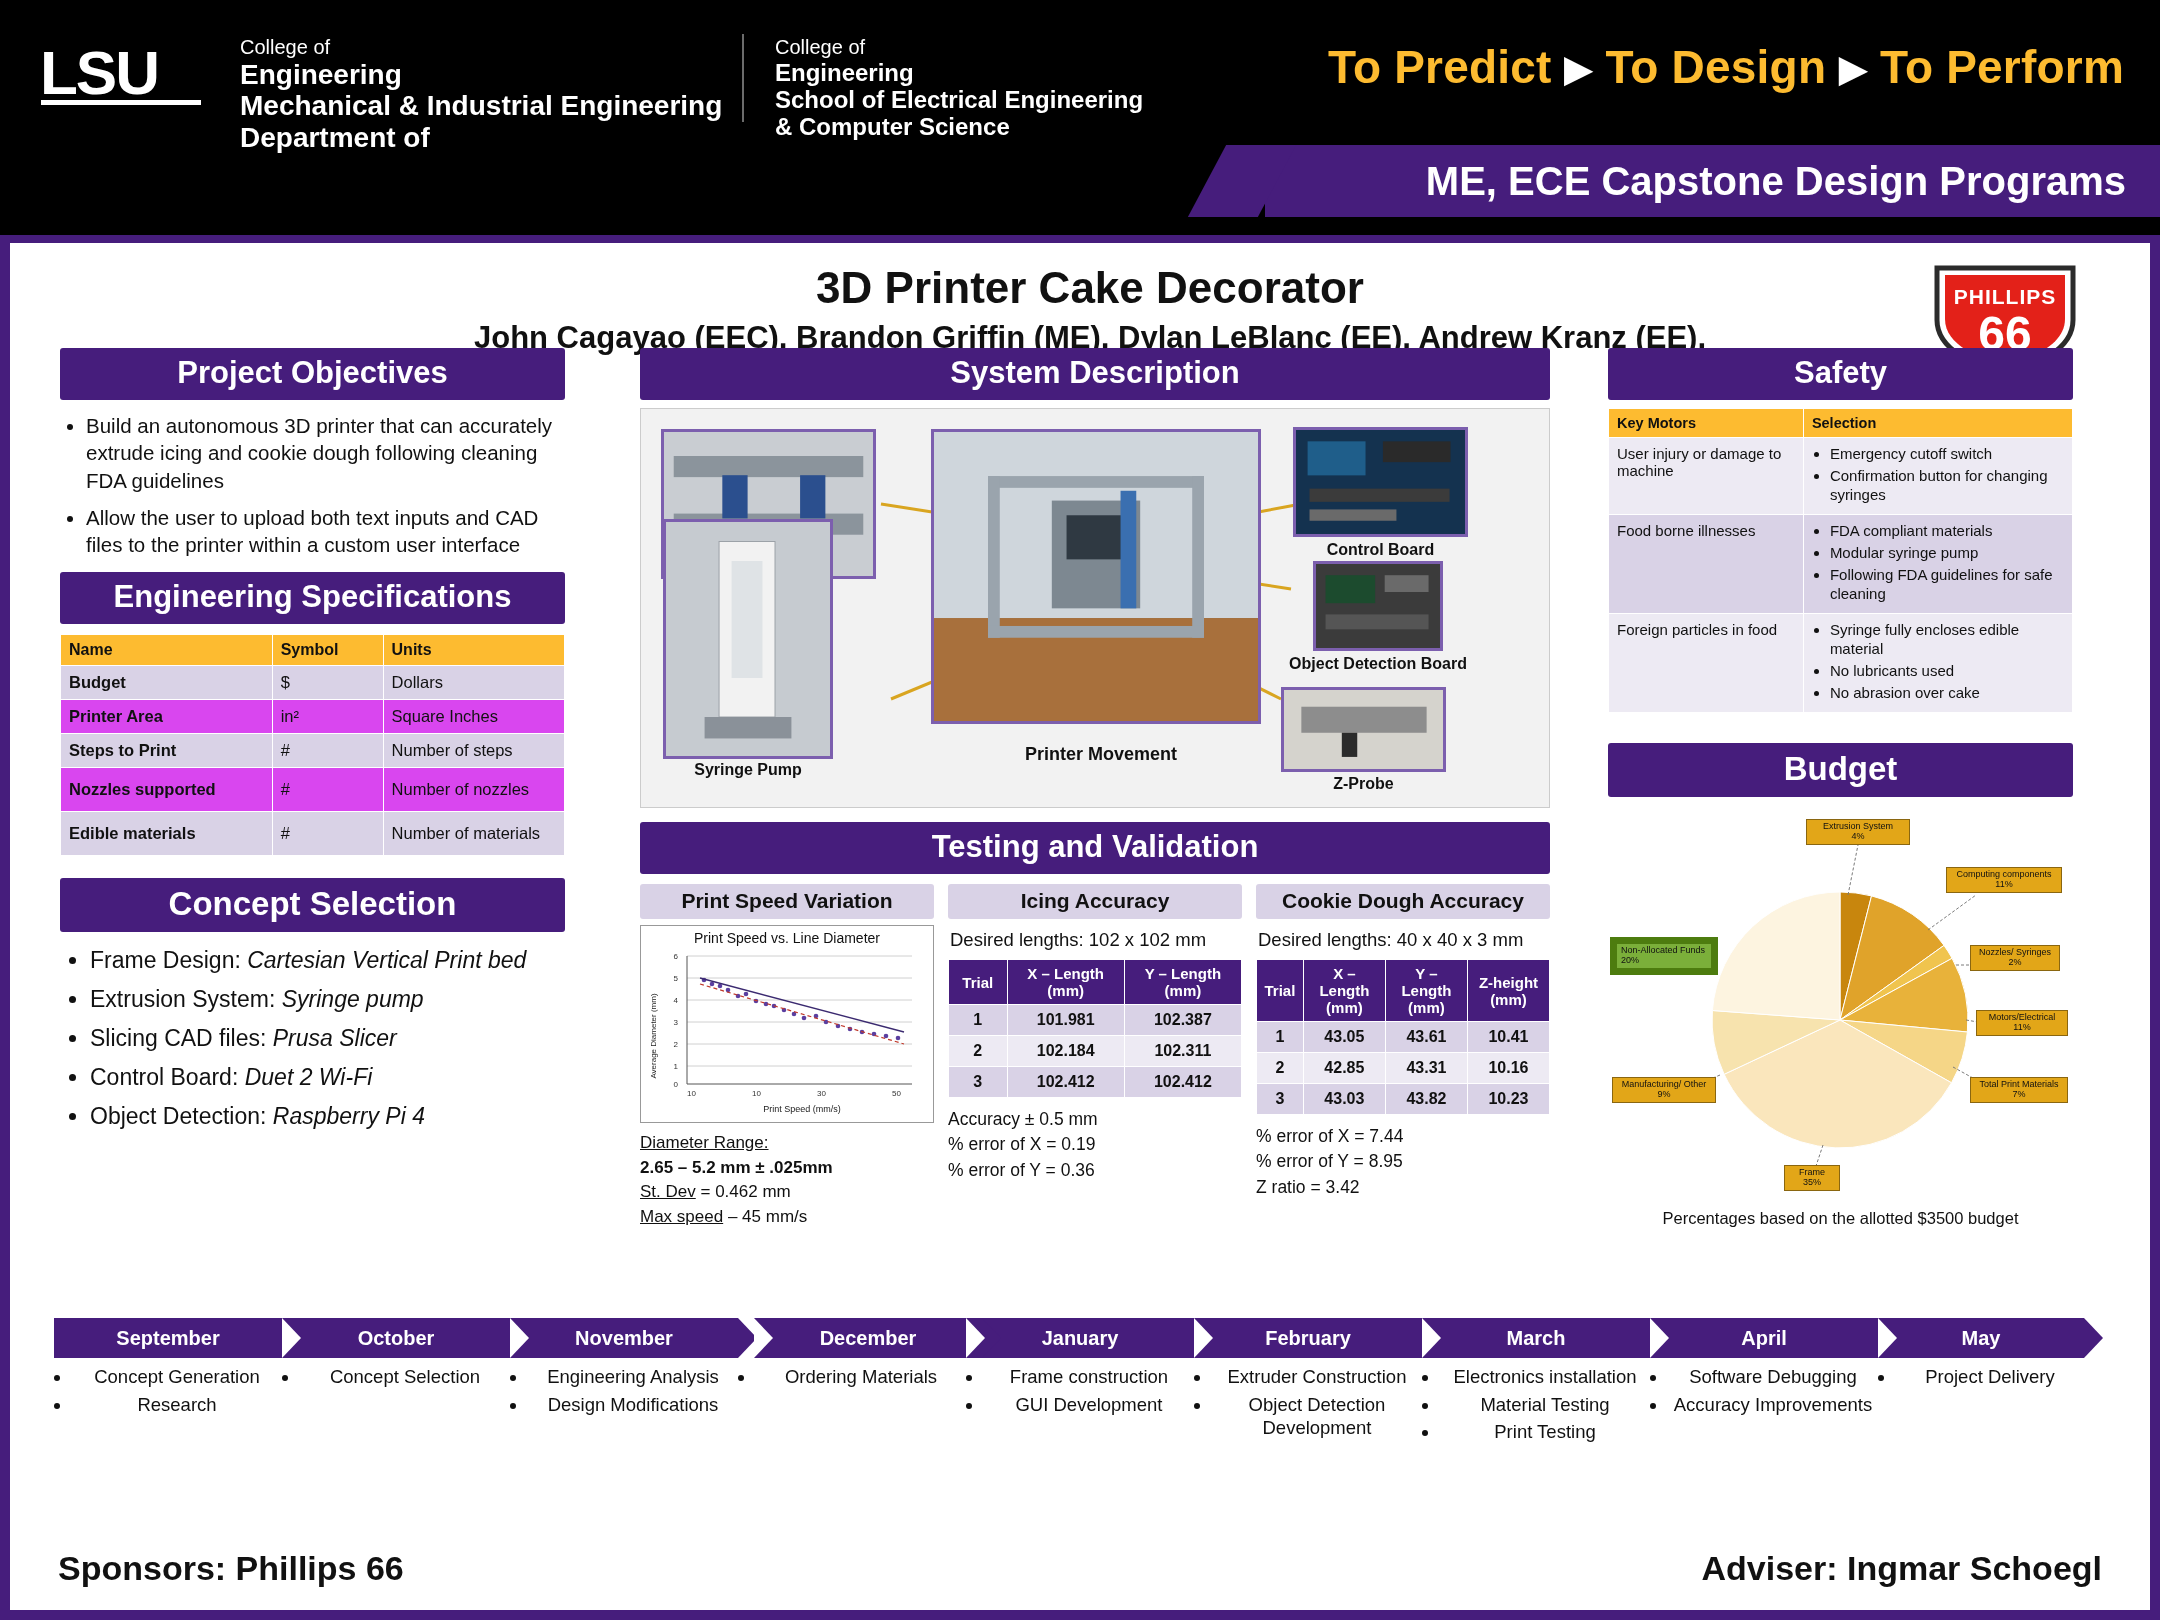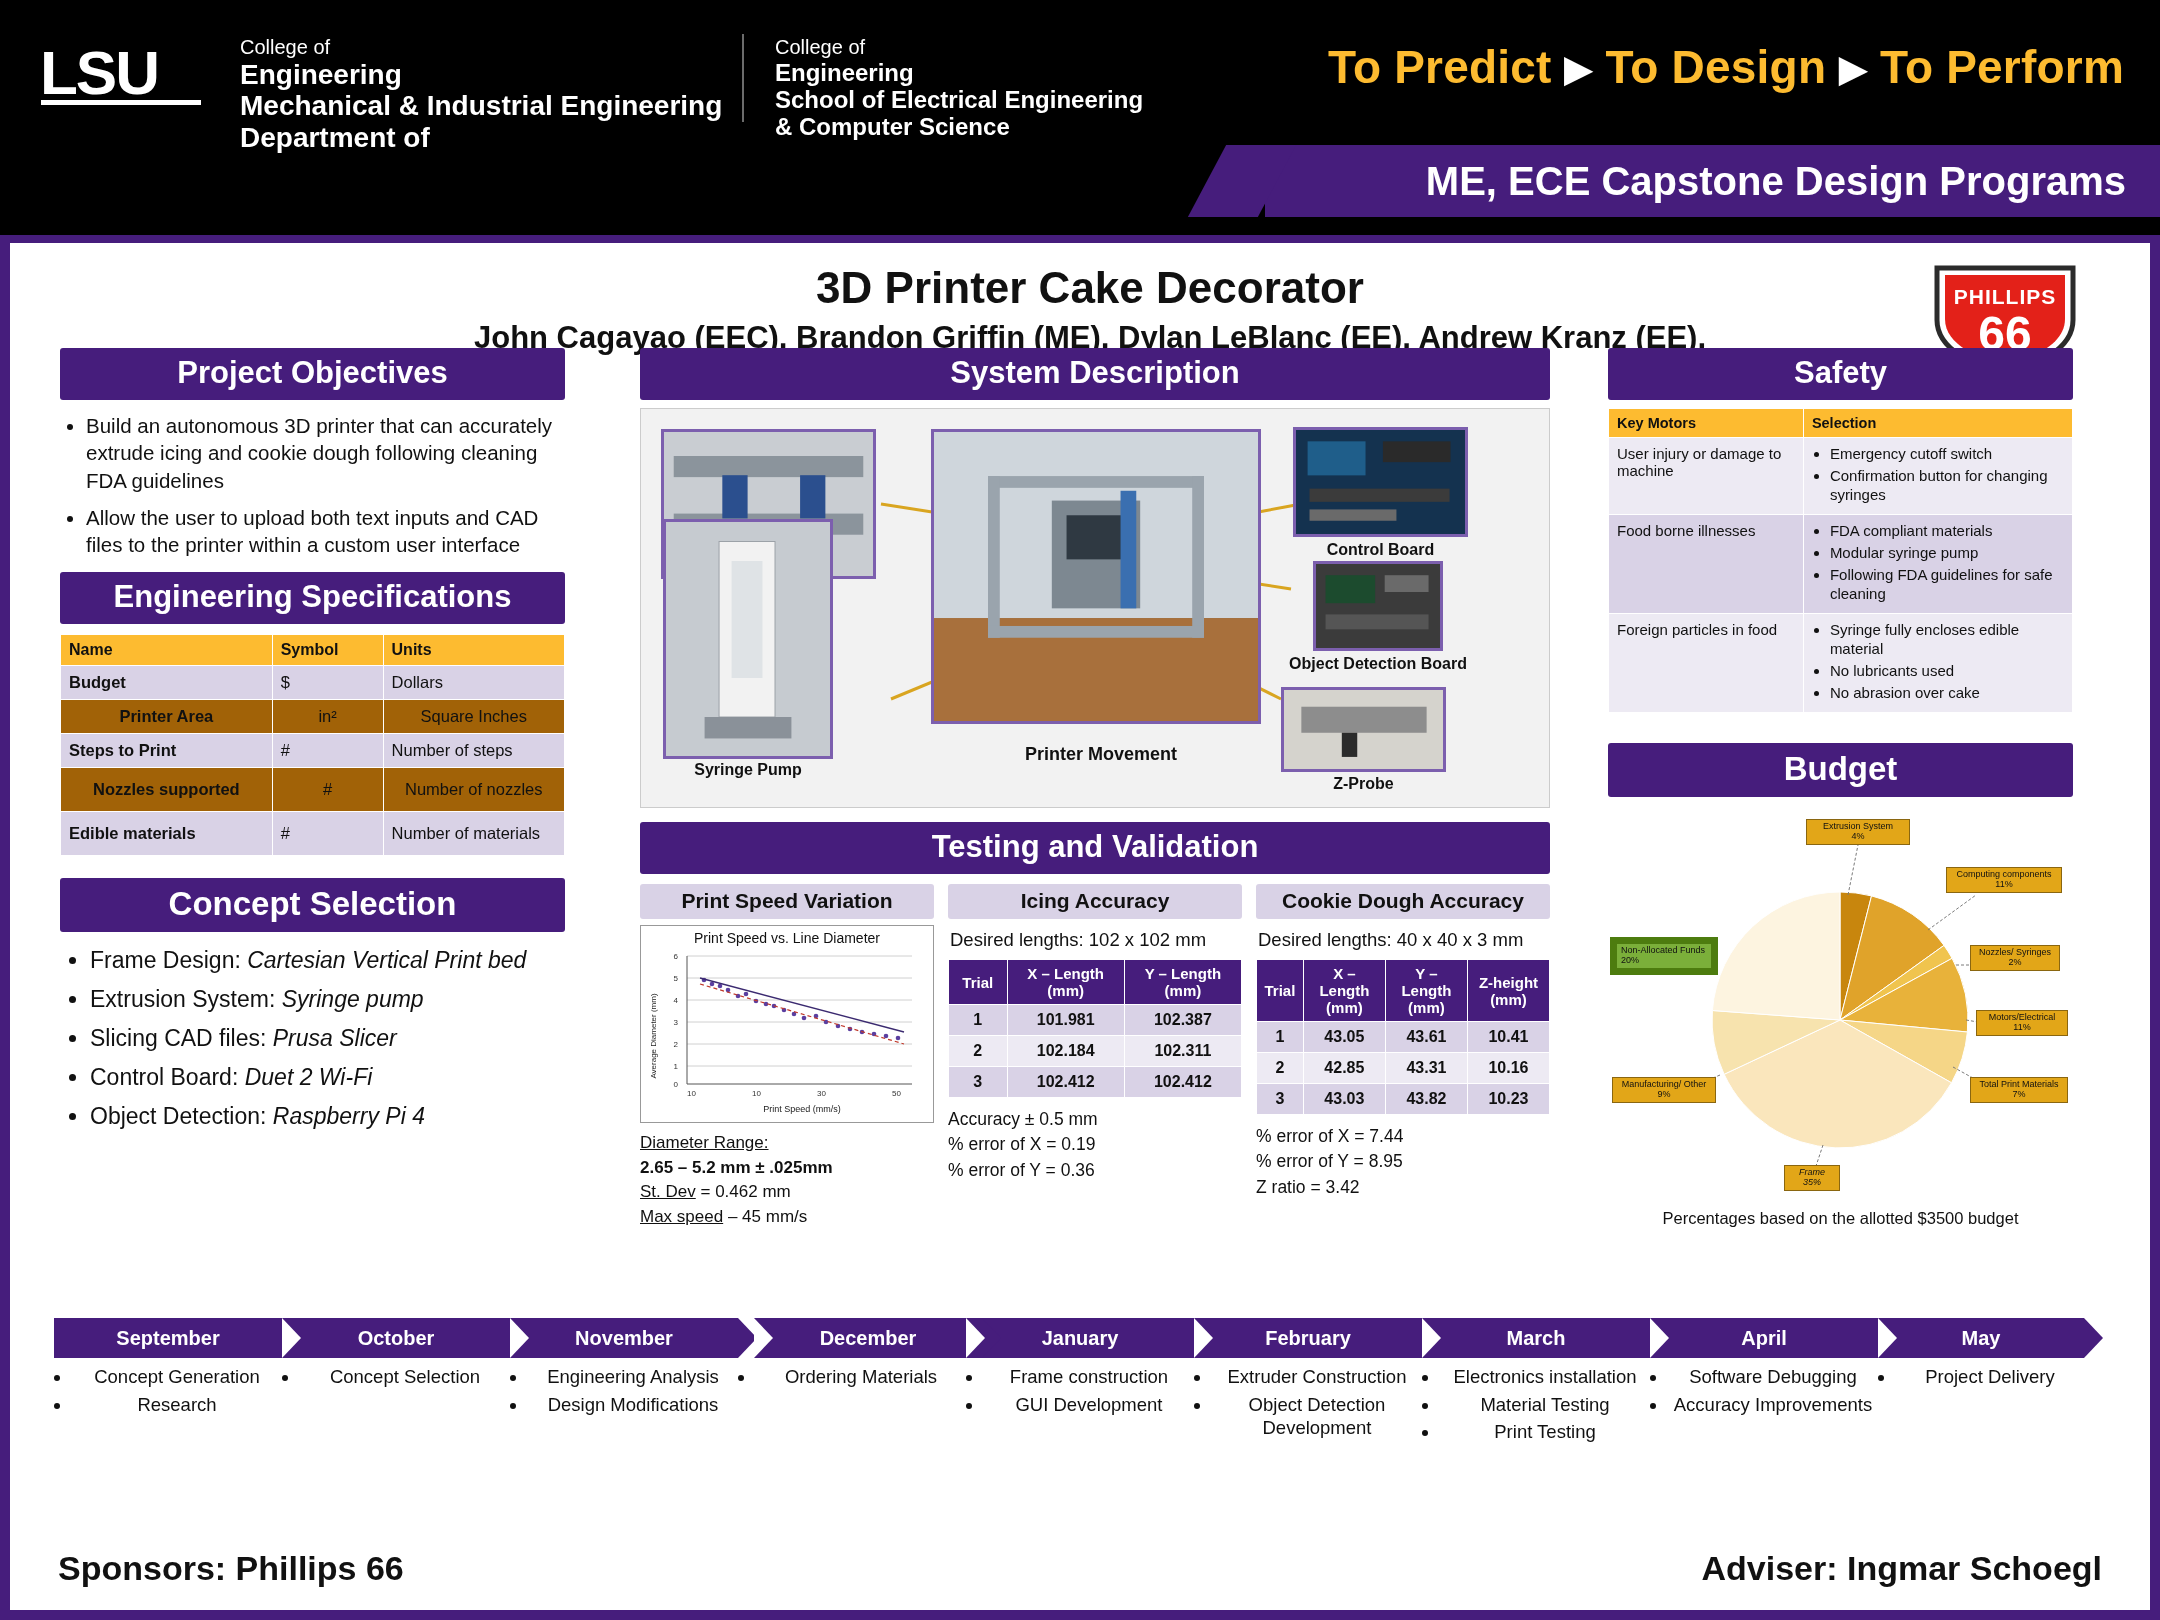--- a/index.html
+++ b/index.html
@@ -51,21 +51,21 @@
 
   
   .col-left { position:absolute; left:50px; top:105px; width:505px; }
   ul.bullets { margin:12px 0 0 0; padding-left:26px; }
   ul.bullets li { font-size:20.5px; line-height:1.33; margin-bottom:10px; }
 
   table.spec { border-collapse:collapse; width:100%; margin-top:10px; font-size:16.5px; }
   table.spec th { background:#FDBB30; color:#111; text-align:left; padding:6px 8px; font-size:16px; border:1px solid #fff; }
   table.spec td { padding:7px 8px; border:1px solid #fff; }
   table.spec tr.even td { background:#D9D2E6; }
-  table.spec tr.odd td { background:#a16207;text-align:center; }
+  table.spec tr.odd td { background:#d946ef; }
 
   ul.concept { margin:14px 0 0 0; padding-left:30px; }
   ul.concept li { font-size:23px; line-height:1.3; margin-bottom:9px; }
   ul.concept i { font-style:italic; }
 
   
   .col-mid { position:absolute; left:630px; top:105px; width:910px; }
   .sysimg { margin-top:8px; width:910px; height:400px; background:#f2f2f2; border:1px solid #ccc; position:relative; overflow:hidden; }
 
   .photo { position:absolute; border:3px solid #7C5FAE; background:#8b8f94; }
@@ -540,21 +540,21 @@
         </div>
         <div style="position:absolute;left:362px;top:140px;background:#E2A618;border:1px solid #8a6610;padding:2px 4px;font-size:9px;text-align:center;line-height:1.1;width:90px;">
           <span>Nozzles/ Syringes</span><br><span>2%</span>
         </div>
         <div style="position:absolute;left:368px;top:205px;background:#E2A618;border:1px solid #8a6610;padding:2px 4px;font-size:9px;text-align:center;line-height:1.1;width:92px;">
           <span>Motors/Electrical</span><br><span>11%</span>
         </div>
         <div style="position:absolute;left:362px;top:272px;background:#E2A618;border:1px solid #8a6610;padding:2px 4px;font-size:9px;text-align:center;line-height:1.1;width:98px;">
           <span>Total Print Materials</span><br><span>7%</span>
         </div>
-        <div style="position:absolute;left:176px;top:360px;background:#E2A618;border:1px solid #8a6610;padding:2px 4px;font-size:9px;text-align:center;line-height:1.1;width:56px;font-style:italic;">
+        <div style="position:absolute;left:176px;top:360px;background:#E2A618;border:1px solid #8a6610;padding:2px 4px;font-size:9px;text-align:center;line-height:1.1;width:56px;">
           <span>Frame</span><br><span>35%</span>
         </div>
         <div style="position:absolute;left:4px;top:272px;background:#E2A618;border:1px solid #8a6610;padding:2px 4px;font-size:9px;text-align:center;line-height:1.1;width:104px;">
           <span>Manufacturing/ Other</span><br><span>9%</span>
         </div>
         <div style="position:absolute;left:2px;top:132px;background:#7BAF3A;border:7px solid #4d7c0f;padding:2px 4px;font-size:9px;text-align:left;line-height:1.1;width:108px;">
           <span>Non-Allocated Funds</span><br><span>20%</span>
         </div>
       </div>
       <div class="budget-note">Percentages based on the allotted $3500 budget</div>

